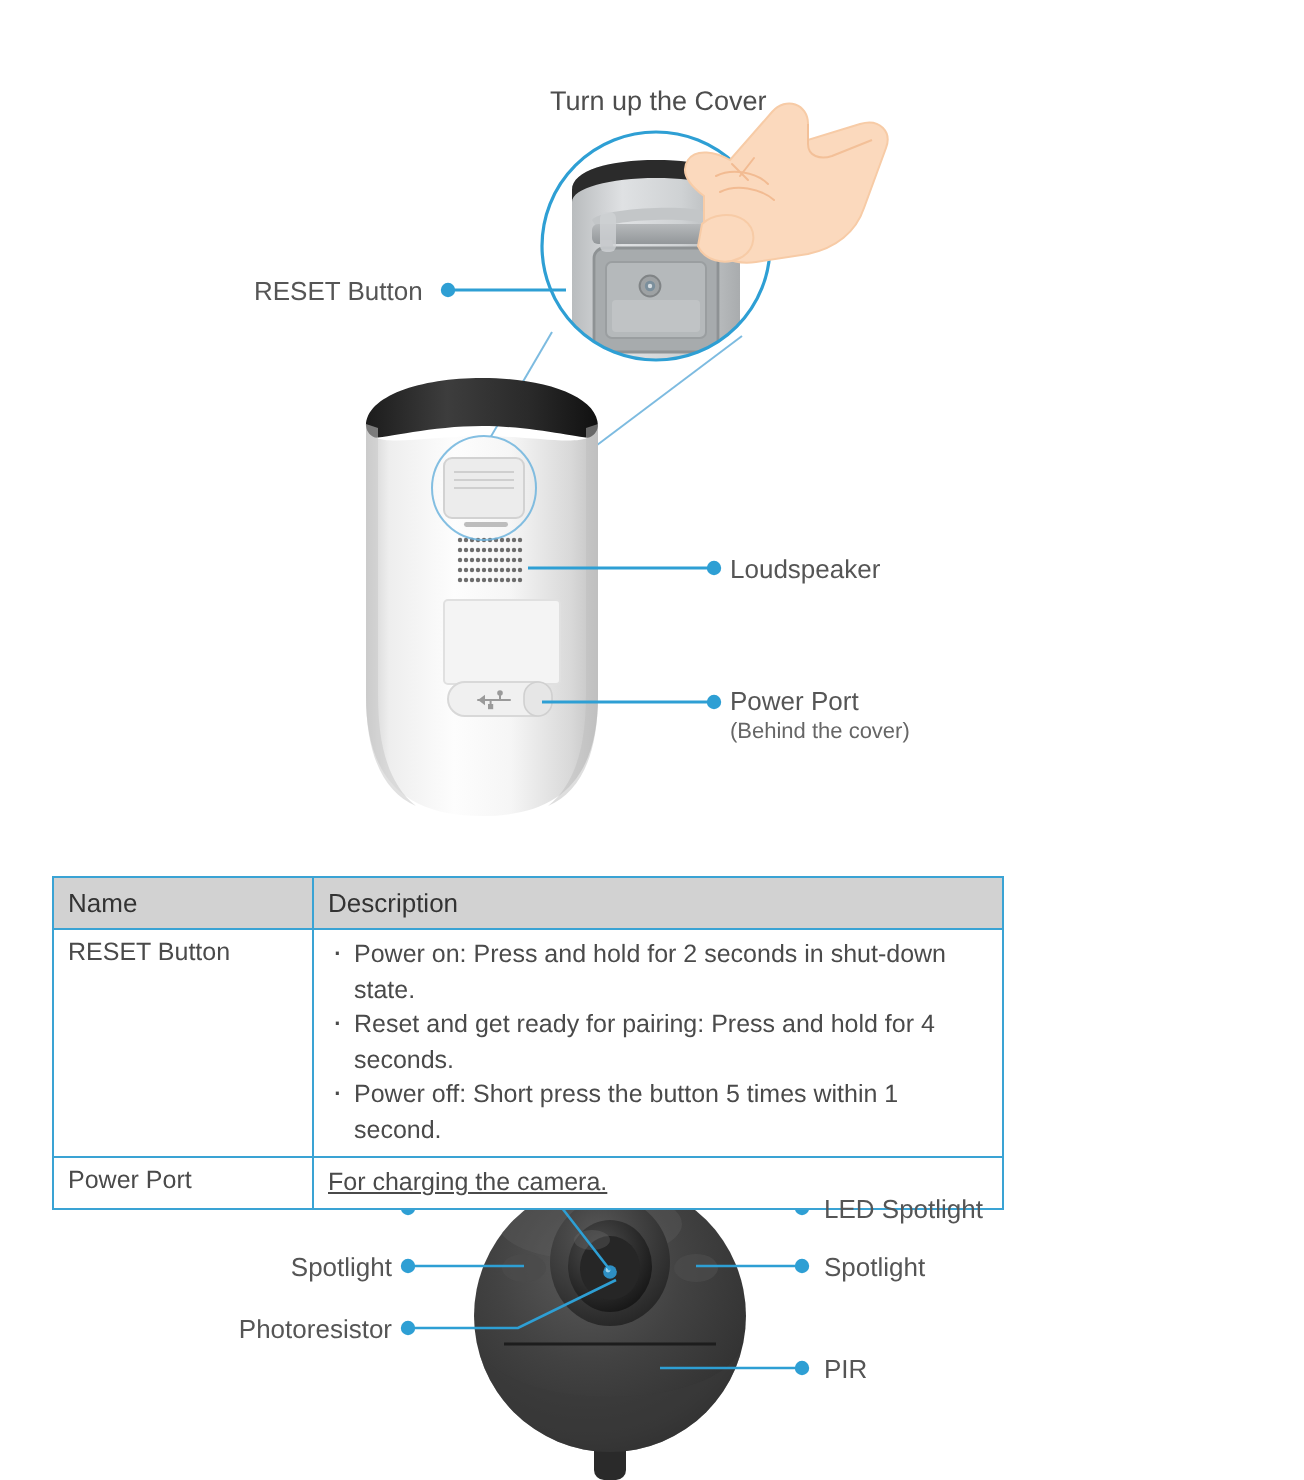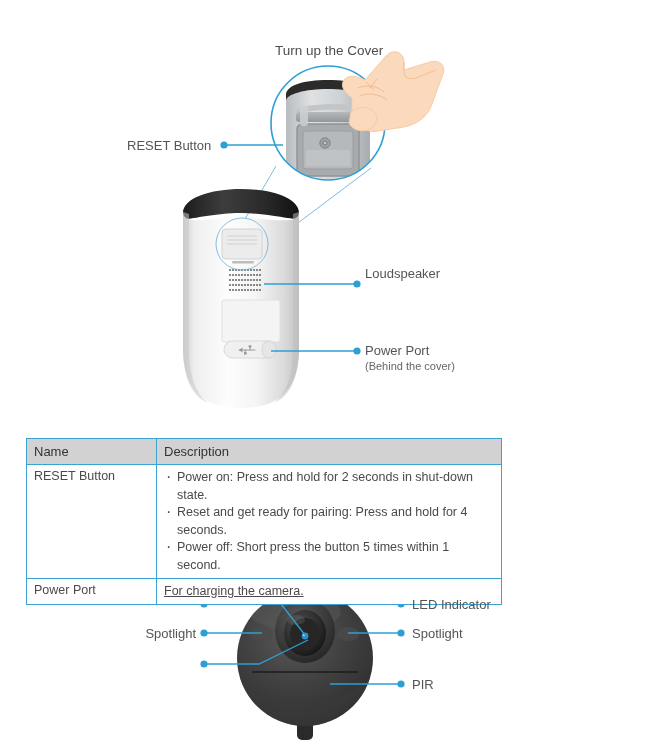--- a/index.html
+++ b/index.html
@@ -377,21 +377,21 @@
       <circle cx="401" cy="604" r="3.6"></circle>
       <circle cx="401" cy="633" r="3.6"></circle>
       <circle cx="401" cy="684" r="3.6"></circle>
     </g>
   </svg>
 
   <div class="title" style="left:275px; top:43px;">Turn up the Cover</div>
 
   <div class="lbl" style="left:127px; top:138px;">RESET Button</div>
 
-  <div class="lbl" style="left:365px; top:266px;">Loudspeaker</div>
+  <div class="lbl" style="left:365px; top:277px;">Loudspeaker</div>
 
   <div class="lbl" style="left:365px; top:343px;">Power Port</div>
   <div class="lbl sub" style="left:365px; top:359px;">(Behind the cover)</div>
 
   <table class="spec-table">
     <thead>
       <tr>
         <th class="name-col">Name</th>
         <th>Description</th>
       </tr>
@@ -408,18 +408,19 @@
         </td>
       </tr>
       <tr>
         <td class="name-col">Power Port</td>
         <td class="cell-line">For charging the camera.</td>
       </tr>
     </tbody>
   </table>
 
   <div class="lbl" style="left:0; top:626px; width:196px; text-align:right;">Spotlight</div>
-
-  <div class="lbl" style="left:412px; top:597px;">LED Indicator</div>
+  <div class="lbl" style="left:0; top:657px; width:196px; text-align:right;">Photoresistor</div>
+
+  <div class="lbl" style="left:412px; top:597px;">LED Spotlight</div>
   <div class="lbl" style="left:412px; top:626px;">Spotlight</div>
   <div class="lbl" style="left:412px; top:677px;">PIR</div>
 
 </div>
 
 </body></html>

